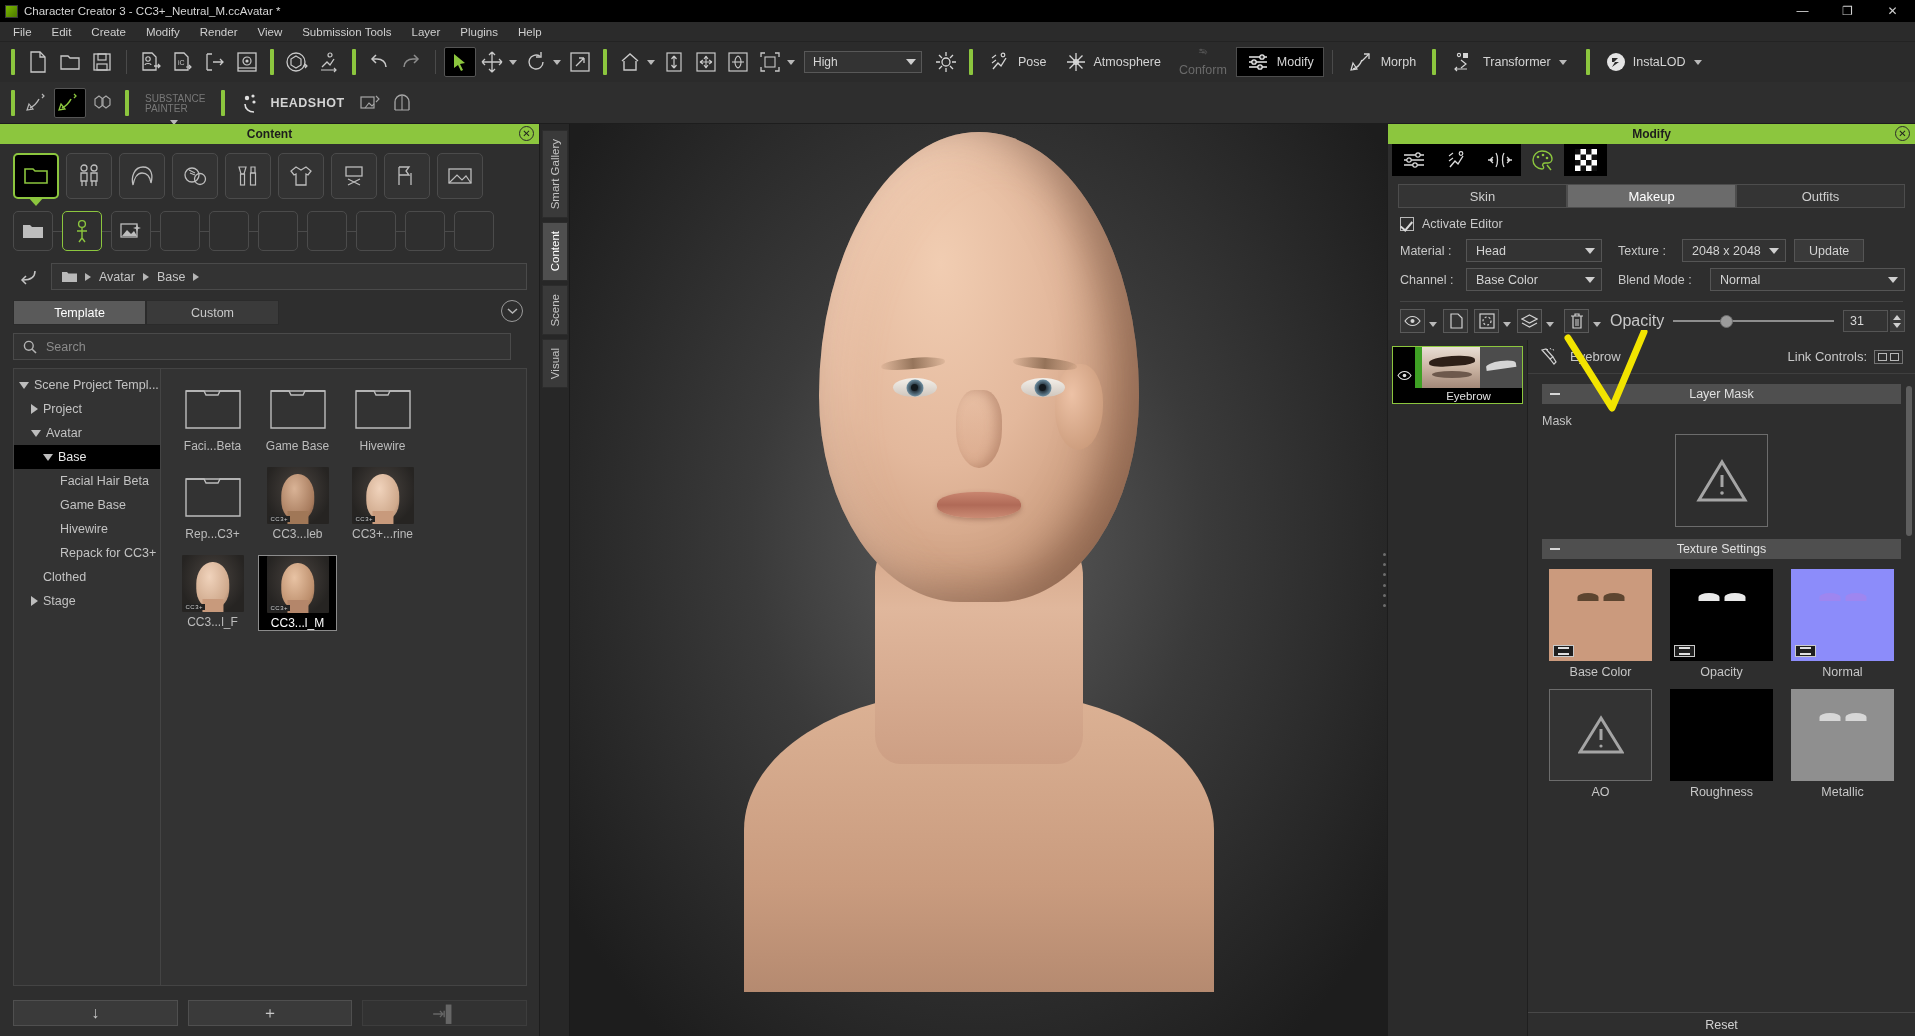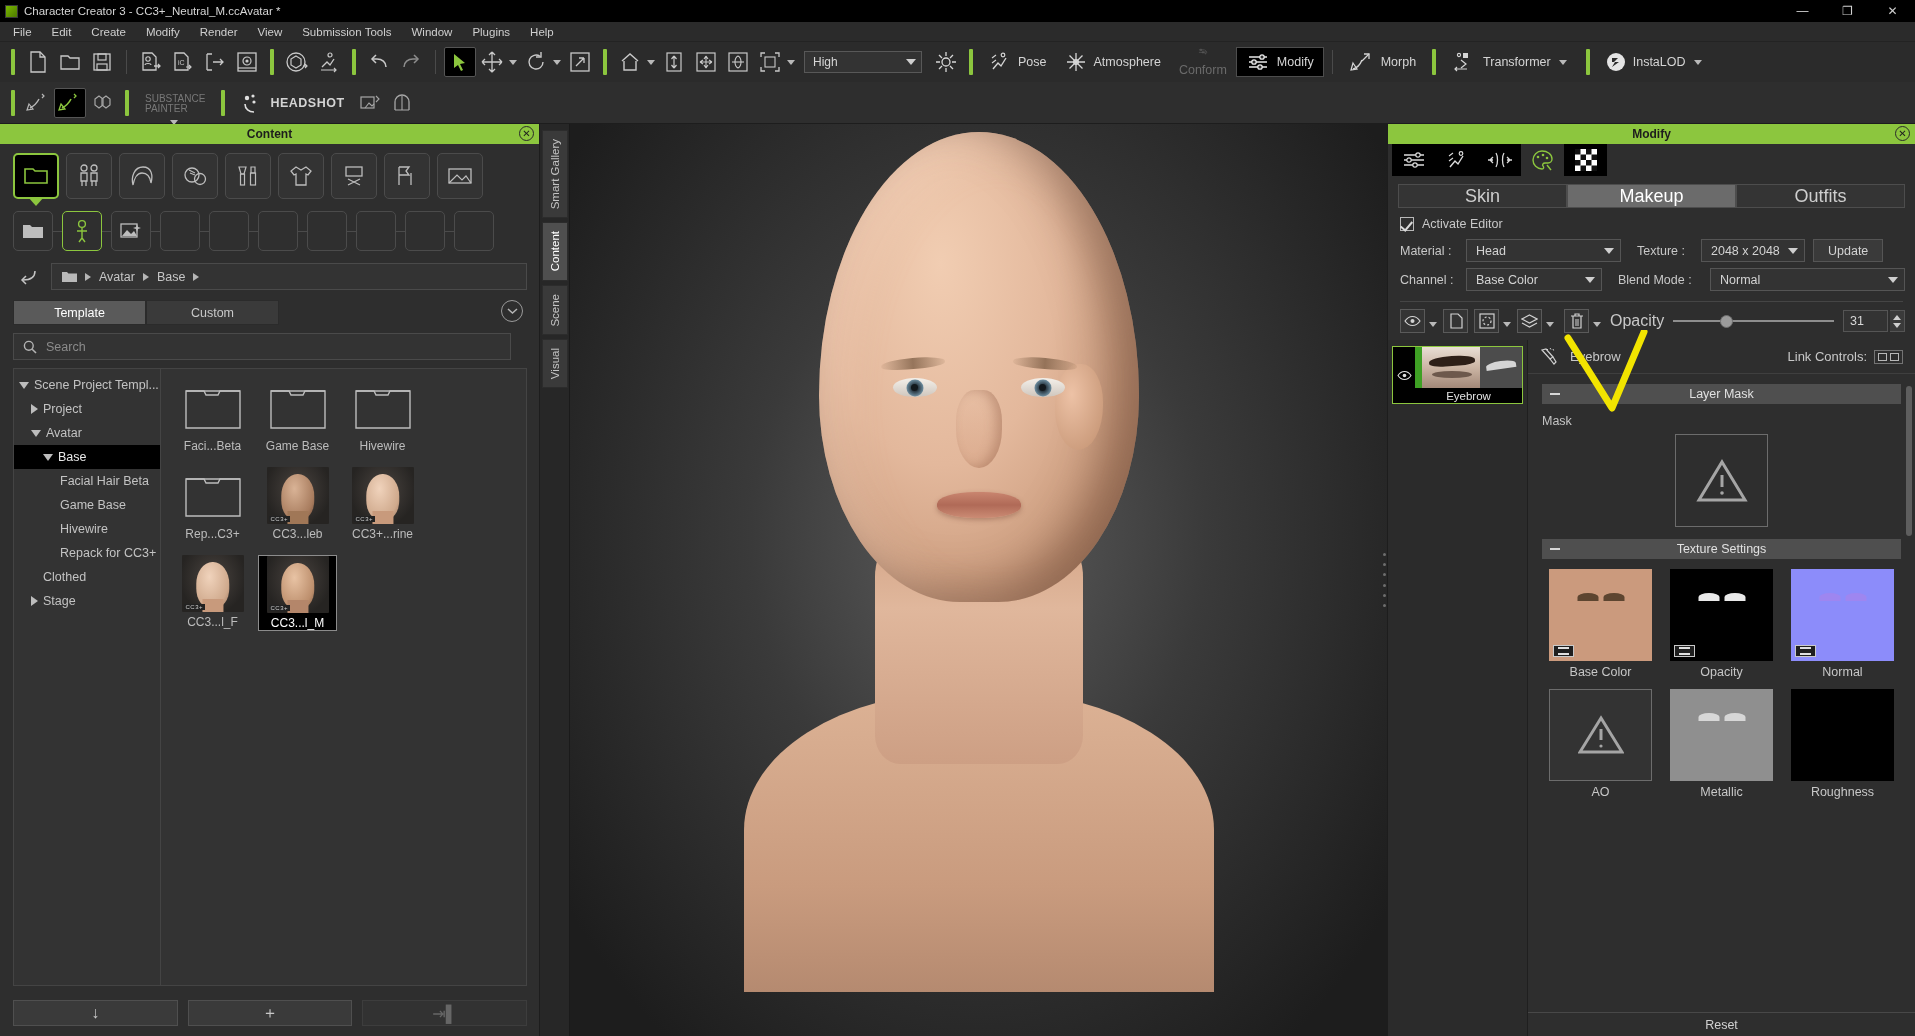--- a/index.html
+++ b/index.html
@@ -167,21 +167,21 @@
 
   
   .rightpanel { width:528px; background:#2e2e2e; flex:none; display:flex; flex-direction:column;
      border-left:1px solid #1d1d1d; }
   .mrow { display:flex; align-items:center; }
   .micons { display:flex; background:#000; width:fit-content; margin-left:4px; }
   .micon { width:43px; height:32px; display:flex; align-items:center; justify-content:center; }
   .micon.sel { background:#2e2e2e; }
   .segrow { display:flex; gap:0; padding:8px 10px 0 10px; }
   .seg { flex:1; height:24px; border:1px solid #4d4d4d; background:#343434; display:flex;
-     align-items:center; justify-content:center; font-size:18px; color:#cecece; }
+     align-items:center; justify-content:center; font-size:13px; color:#cecece; }
   .seg.sel { background:#6b6b6b; color:#fff; }
   .chkrow { display:flex; align-items:center; gap:8px; padding:9px 0 5px 12px; font-size:12.5px; }
   .chk { width:14px; height:14px; border:1.4px solid #b8b8b8; position:relative; flex:none; }
   .chk:after{ content:''; position:absolute; left:2px; top:1px; width:5px; height:10px;
      border-right:2px solid #d9d9d9; border-bottom:2px solid #d9d9d9; transform:rotate(40deg); }
   .fldrow { display:flex; align-items:center; padding:3px 10px 3px 12px; gap:8px; font-size:12.5px; }
   .lbl { color:#c8c8c8; white-space:nowrap; }
   .dd { height:23px; border:1px solid #555; background:#333; display:flex; align-items:center;
      justify-content:space-between; padding:0 6px 0 9px; font-size:12.5px; color:#d3d3d3; }
   .dd .cc { width:0;height:0;border-left:5px solid transparent;border-right:5px solid transparent;
@@ -266,21 +266,21 @@
   </div>
 
   <div class="menubar">
     <div class="menuitem">File</div>
     <div class="menuitem">Edit</div>
     <div class="menuitem">Create</div>
     <div class="menuitem">Modify</div>
     <div class="menuitem">Render</div>
     <div class="menuitem">View</div>
     <div class="menuitem">Submission Tools</div>
-    <div class="menuitem">Window</div>
+    <div class="menuitem">Layer</div>
     <div class="menuitem">Plugins</div>
     <div class="menuitem">Help</div>
   </div>
 
   <div class="toolbar">
     <div class="gsep"></div>
     <div class="tbtn">
       <svg width="20" height="22" viewBox="0 0 20 22">
           <path d="M3 1h9l5 5v15H3z" fill="none" stroke="#c9c9c9" stroke-width="1.3"></path>
           <path d="M12 1v5h5" fill="none" stroke="#c9c9c9" stroke-width="1.3"></path>
@@ -929,21 +929,21 @@
         <div class="seg">Outfits</div>
       </div>
 
       <div class="chkrow">
         <span class="chk"></span>
         <span>Activate Editor</span>
       </div>
 
       <div class="fldrow">
         <span class="lbl" style="width:58px;">Material :</span>
-        <div class="dd" style="width:155px;gap:20px;">
+        <div class="dd" style="width:136px;gap:20px;">
           <span>Head</span>
           <span class="cc"></span>
         </div>
         <span class="lbl" style="margin-left:8px;width:56px;">Texture :</span>
         <div class="dd" style="width:104px;">
           <span>2048 x 2048</span>
           <span class="cc"></span>
         </div>
         <div class="btnsm">Update</div>
       </div>
@@ -1098,32 +1098,32 @@
                 <div class="tsw" style="background:#333;border:1px solid #6c6c6c;display:flex;align-items:center;justify-content:center;">
                   <svg width="46" height="40" viewBox="0 0 46 40">
                       <path d="M23 3L44 37H2z" fill="none" stroke="#a5a5a5" stroke-width="3"></path>
                       <path d="M23 14v11" stroke="#a5a5a5" stroke-width="3"></path>
                       <circle cx="23" cy="31" r="1.6" fill="#a5a5a5"></circle>
                     </svg>
                 </div>
                 <div class="tlabel">AO</div>
               </div>
               <div class="tcell">
+                <div class="tsw" style="background:#000;"></div>
+                <div class="tlabel">Roughness</div>
+              </div>
+              <div class="tcell">
                 <div class="tsw" style="background:#8f8f8f;">
                   <div class="brows2">
                       <i style="background:#d7d7d7;"></i>
                       <i style="background:#d7d7d7;"></i>
                     </div>
                 </div>
                 <div class="tlabel">Metallic</div>
               </div>
-              <div class="tcell">
-                <div class="tsw" style="background:#000;"></div>
-                <div class="tlabel">Roughness</div>
-              </div>
             </div>
             <div class="vscroll"></div>
           </div>
 
           <div class="resetbar">Reset</div>
         </div>
       </div>
     </div>
   </div>
 

